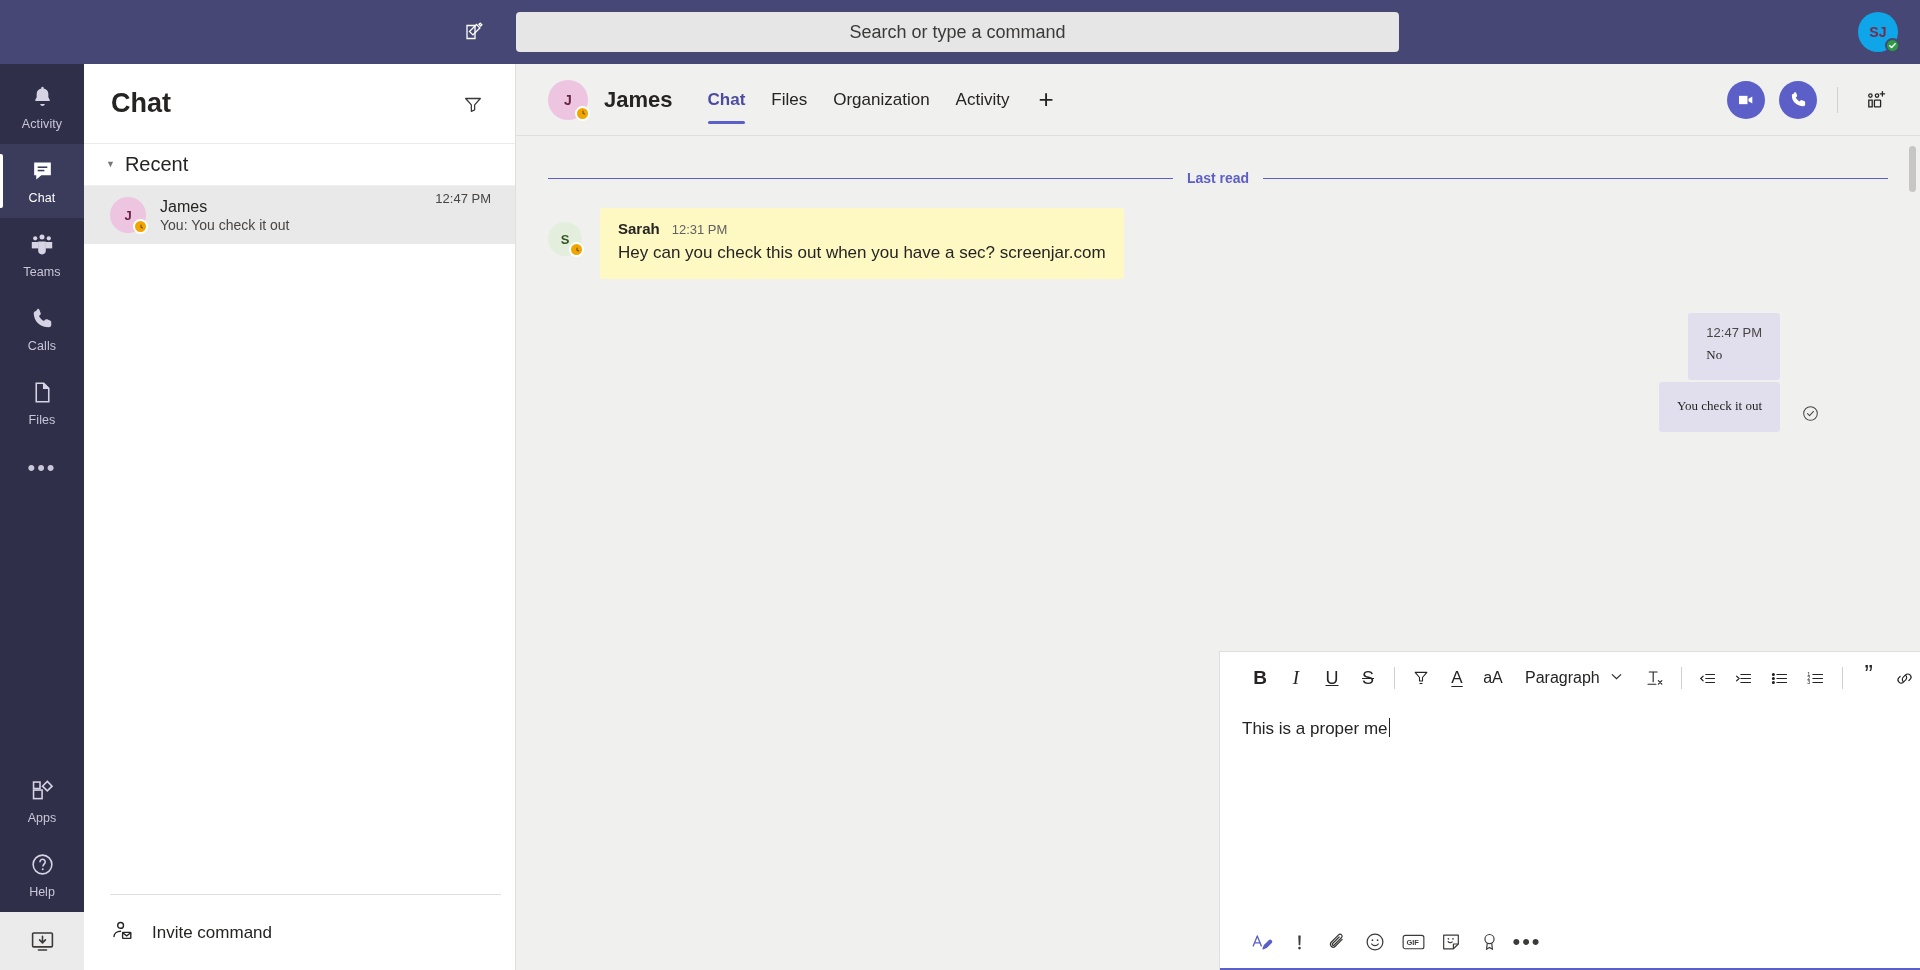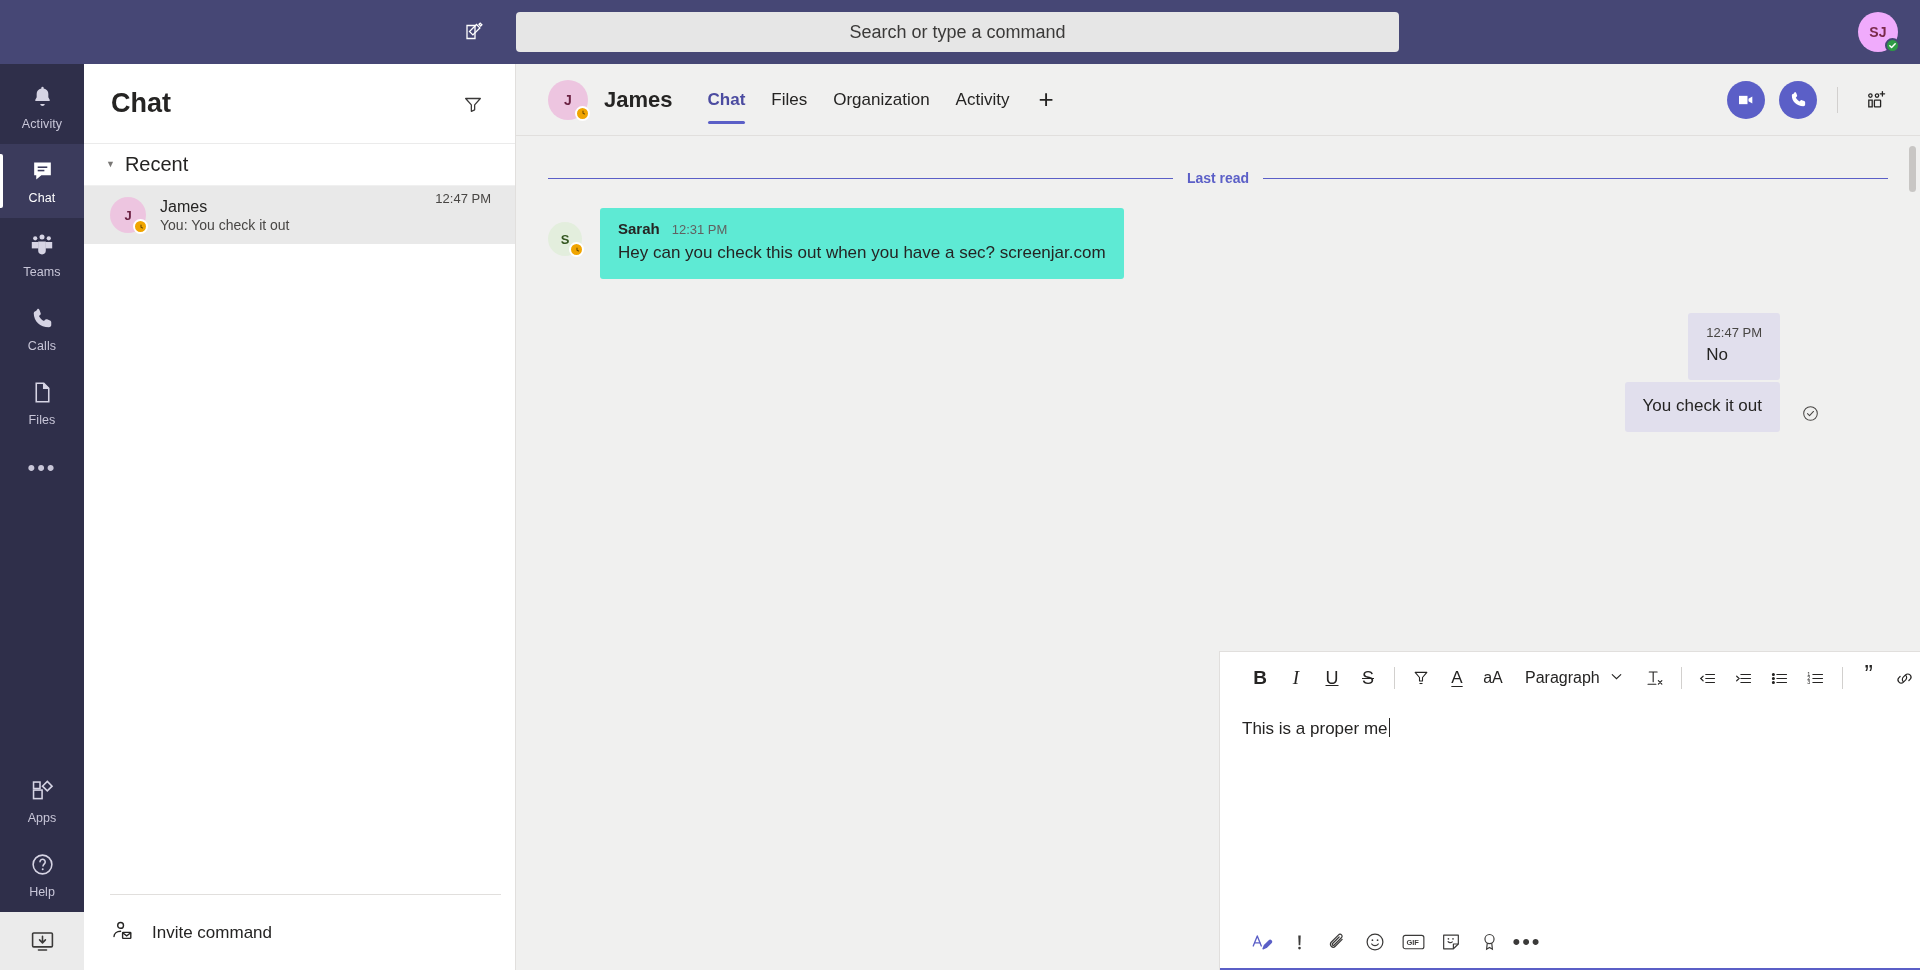--- a/index.html
+++ b/index.html
@@ -27,21 +27,21 @@
     display: flex; align-items: center; justify-content: center;
     cursor: text;
   }
   .search-box .ph { color: #3b3a39; font-size: 18px; }
   .topbar-avatar {
     position: absolute; right: 22px; top: 50%; transform: translateY(-50%);
     width: 40px; height: 40px;
   }
   .av-circle {
     width: 40px; height: 40px; border-radius: 50%;
-    background: #f0abfc; color: #7a2a4a;
+    background: #0ea5e9; color: #7a2a4a;
     display: flex; align-items: center; justify-content: center;
     font-size: 14px; font-weight: 600; letter-spacing: .3px;
   }
   .presence {
     position: absolute; right: -2px; bottom: -1px;
     width: 15px; height: 15px; border-radius: 50%;
     border: 2px solid #464775;
     display: flex; align-items: center; justify-content: center;
   }
   .presence.available { background: #2d9b45; }
@@ -150,31 +150,31 @@
     position: absolute; right: 4px; top: 10px; width: 7px; height: 46px;
     background: #c8c6c4; border-radius: 4px; cursor: pointer;
   }
   .lastread-row { display: flex; align-items: center; gap: 14px; padding-top: 34px; }
   .lastread-line { flex: 1; height: 1px; background: #5b5fc7; }
   .lastread-lbl { font-size: 14px; font-weight: 700; color: #5b5fc7; }
 
   .msg-in { display: flex; gap: 18px; margin-top: 22px; align-items: flex-start; }
   .msg-av-wrap { position: relative; width: 34px; height: 34px; flex: 0 0 34px; margin-top: 14px; }
   .msg-av { width: 34px; height: 34px; border-radius: 50%; background: #e3eedd; color: #33551f; display: flex; align-items: center; justify-content: center; font-size: 13px; font-weight: 600; }
-  .bubble-in { background: #5eead4; border-radius: 3px; padding: 12px 18px 14px 18px; max-width: 575px; }
+  .bubble-in { background: #fef9c3; border-radius: 3px; padding: 12px 18px 14px 18px; max-width: 575px; }
   .msg-meta { display: flex; align-items: baseline; gap: 12px; margin-bottom: 4px; }
   .msg-author { font-size: 15px; font-weight: 700; color: #252423; }
   .msg-time { font-size: 13px; color: #616161; }
   .msg-text { font-size: 17px; color: #252423; line-height: 24px; }
 
   .out-wrap { display: flex; flex-direction: column; align-items: flex-end; margin-top: 34px; padding-right: 108px; }
   .bubble-out { background: #e1dfed; border-radius: 3px; padding: 12px 18px 14px 18px; }
   .bubble-out.second { margin-top: 2px; padding-bottom: 15px; position: relative; }
   .out-time { font-size: 13px; color: #484644; margin-bottom: 3px; }
-  .out-text { font-size: 17px; color: #252423; line-height: 23px; }
+  .out-text { font-size: 13px; color: #252423; line-height: 23px; font-family: Liberation Serif, serif; }
   .seen-icon { position: absolute; right: -40px; bottom: 5px; color: #484644; }
 
   
   .compose-outer { padding: 0 32px 0 0; margin: 0 0 0 704px; width: 1024px; position: absolute; left: 0; bottom: 0; }
   .compose-box {
     width: 1024px; background: #ffffff; border-bottom: 2px solid #5b5fc7;
     box-shadow: 0 0 0 1px #e1dfdd;
   }
   .fmt-bar { height: 52px; display: flex; align-items: center; padding: 0 20px 0 22px; gap: 0; }
   .fmt-btn { width: 36px; height: 36px; display: flex; align-items: center; justify-content: center; cursor: pointer; color: #252423; border-radius: 3px; }

